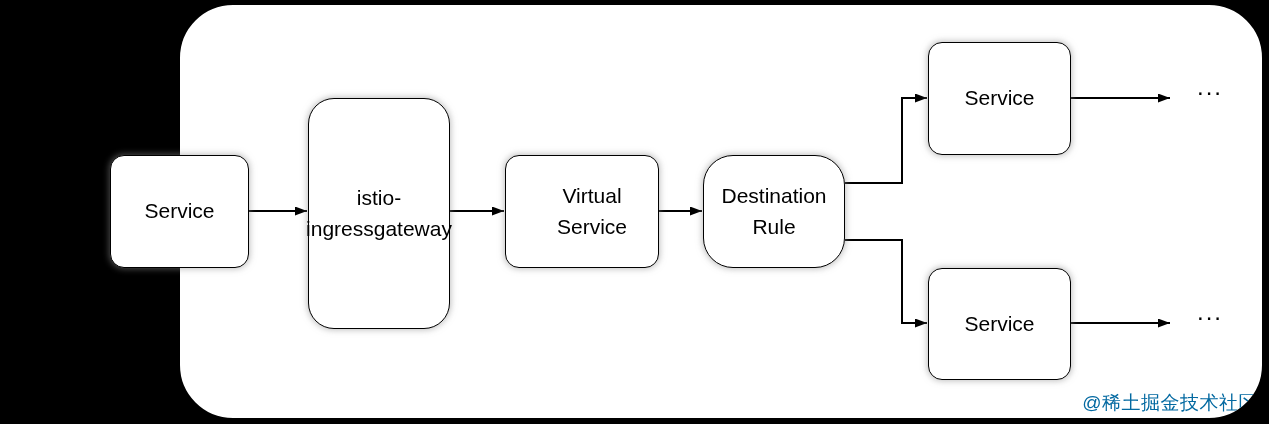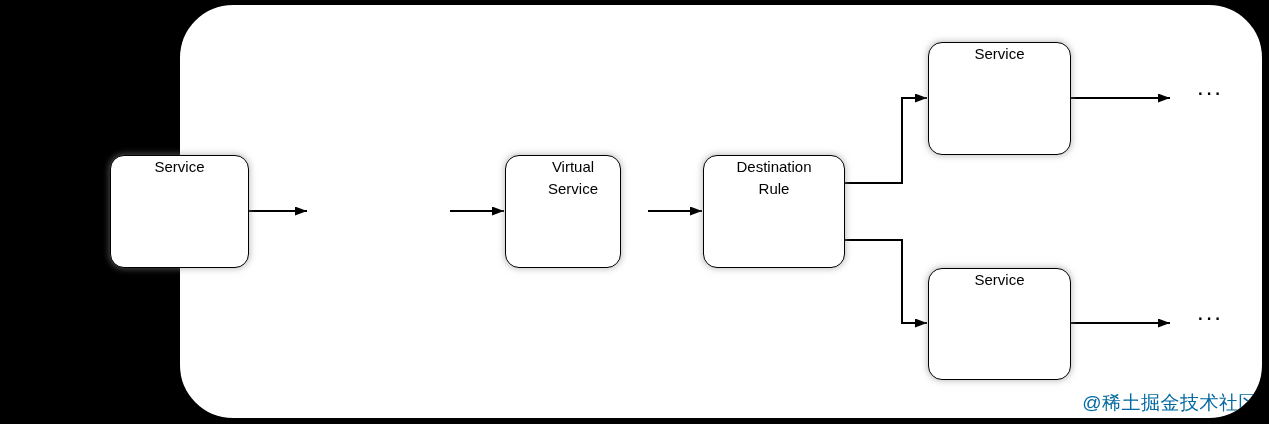--- a/index.html
+++ b/index.html
@@ -28,31 +28,32 @@
     border-radius: 55px;
     overflow: hidden;
   }
   .node {
     position: absolute;
     box-sizing: border-box;
     background: #ffffff;
     border: 1.5px solid #000000;
     border-radius: 14px;
     display: flex;
+    align-items: center;
     justify-content: center;
     text-align: center;
-    font-size: 15px;
+    font-size: 21px;
     line-height: 1.45;
     white-space: pre-line;
     box-shadow: 0 0 6px 1px rgba(140,140,140,0.55);
   }
   .node-gateway        { left: 110px; top: 155px; width: 139px; height: 113px; }
   .node-ingress        { left: 308px; top:  98px; width: 142px; height: 231px; border-radius: 26px; }
-  .node-virtual        { left: 505px; top: 155px; width: 116px; height: 113px; padding-left: 20px; }
-  .node-destination    { left: 703px; top: 155px; width: 142px; height: 113px; }
+  .node-virtual        { left: 505px; top: 155px; width: 154px; height: 113px; padding-left: 20px; }
+  .node-destination    { left: 703px; top: 155px; width: 142px; height: 113px; border-radius: 30px; }
   .node-service-top    { left: 928px; top:  42px; width: 143px; height: 113px; }
   .node-service-bottom { left: 928px; top: 268px; width: 143px; height: 112px; }
   .edges-svg {
     position: absolute;
     left: 0; top: 0;
     width: 1269px;
     height: 424px;
     pointer-events: none;
   }
   .ellipsis {
@@ -99,20 +100,24 @@
     <path d="M845,183 L902,183 L902,98 L927,98" stroke="#000000" stroke-width="2" fill="none" marker-end="url(#arrow)"></path>
     <path d="M845,240 L902,240 L902,323 L927,323" stroke="#000000" stroke-width="2" fill="none" marker-end="url(#arrow)"></path>
     <path d="M1071,98 L1170,98" stroke="#000000" stroke-width="2" fill="none" marker-end="url(#arrow)"></path>
     <path d="M1071,323 L1170,323" stroke="#000000" stroke-width="2" fill="none" marker-end="url(#arrow)"></path>
   </svg>
 
   <div class="node node-gateway">
     <span>Service</span>
   </div>
 
+  <div class="node node-ingress">
+    <span>istio-
+ingressgateway</span>
+  </div>
 
   <div class="node node-virtual">
     <span>Virtual Service</span>
   </div>
 
   <div class="node node-destination">
     <span>Destination
 Rule</span>
   </div>
 

